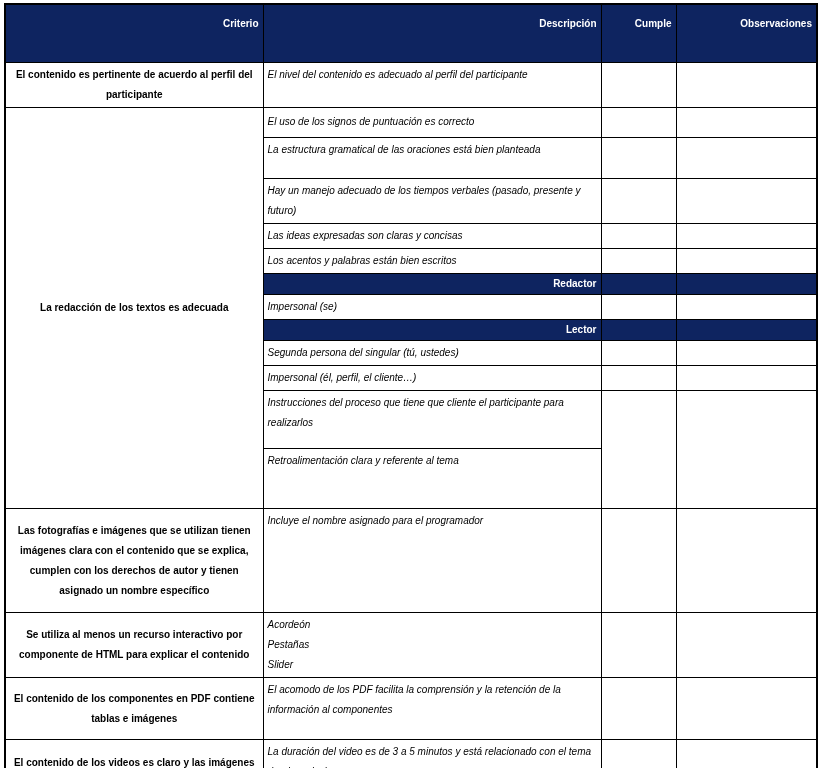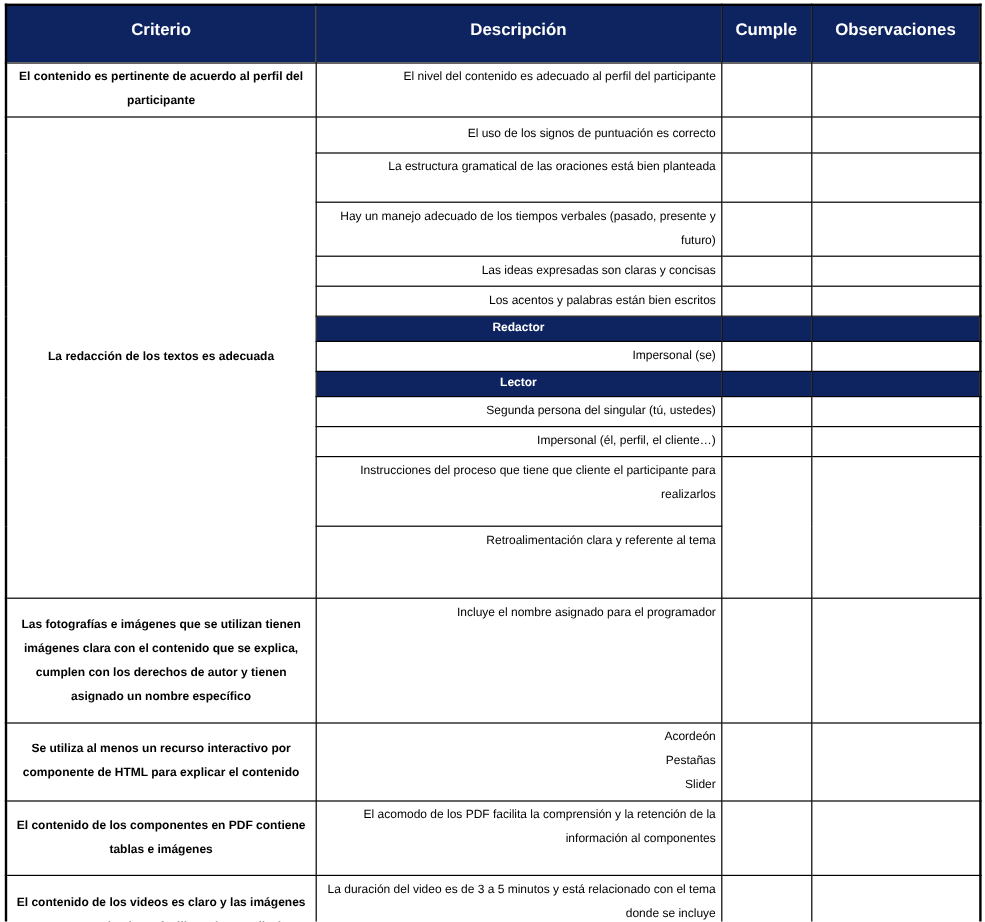--- a/index.html
+++ b/index.html
@@ -21,44 +21,45 @@
     padding:1px 4px;
     font-size:10px;
     line-height:20px;
     overflow:hidden;
     word-wrap:break-word;
   }
   th.hdr{
     background:#0e2460;
     color:#ffffff;
     font-weight:bold;
-    font-size:14px;
-    text-align:center;
+    font-size:10px;
+    text-align:right;
     vertical-align:middle;
     height:36px;
-    padding-bottom:10px;
+    padding-bottom:20px;
   }
   td.criterio{
     font-weight:bold;
     text-align:center;
     vertical-align:middle;
     padding:2px 6px;
   }
   td.desc{
-    text-align:right;
+    text-align:left;
     vertical-align:top;
     padding:2px 4px;
+    font-style:italic;
   }
   td.desc.vbottom{vertical-align:bottom;padding-bottom:5px;}
   td.desc.vmid{vertical-align:middle;}
   td.subhdr{
     background:#0e2460;
     color:#ffffff;
     font-weight:bold;
-    text-align:center;
+    text-align:right;
     vertical-align:middle;
     padding:0 4px;
   }
   td.navyfill{background:#0e2460;}
   td.blank{background:#ffffff;}
   .descline{display:block;}
 </style>
 </head>
 <body>
 

